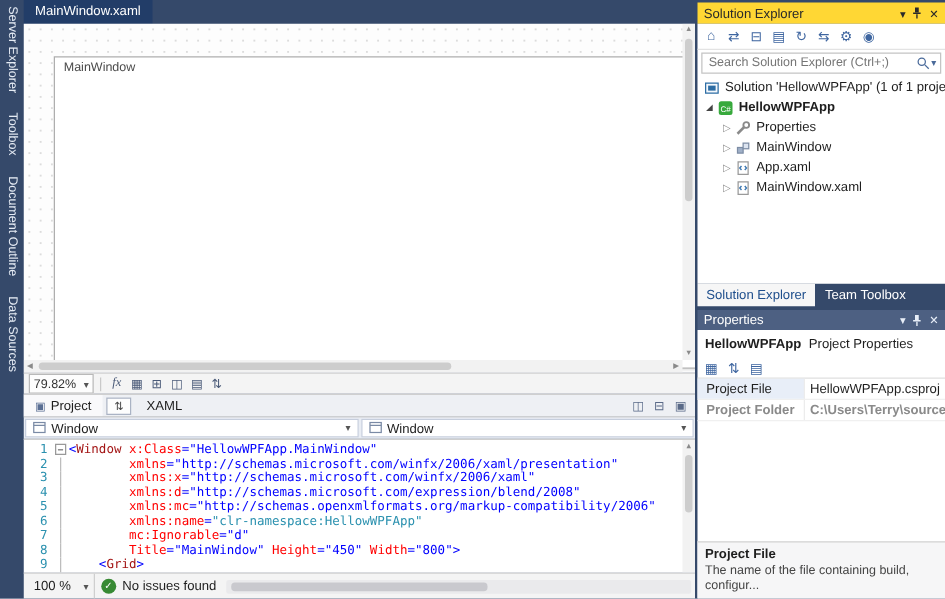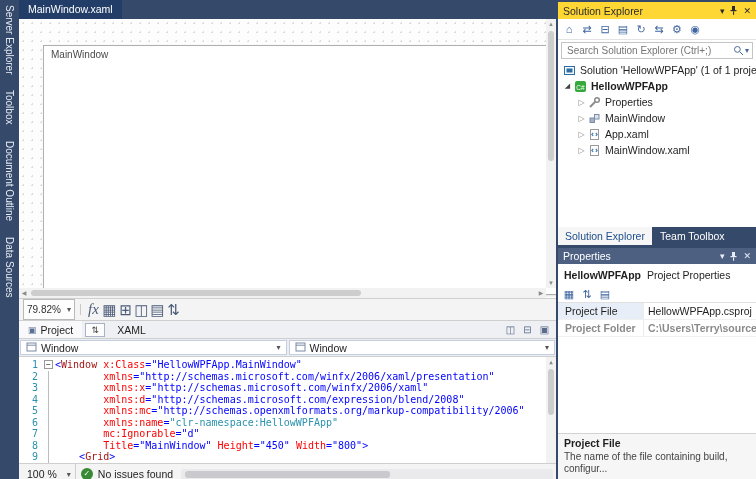--- a/index.html
+++ b/index.html
@@ -21,24 +21,24 @@
   .preview{position:absolute;left:24px;top:26px;width:560px;height:250px;background:#fff;border:1px solid #aeaeae;box-shadow:1px 1px 2px rgba(0,0,0,.12);}
   .preview-title{position:absolute;left:7px;top:3px;font-size:10px;color:#4a4a4a;}
   .vscroll{position:absolute;right:0;top:0;bottom:10px;width:10px;background:#f2f2f2;}
   .hscroll{position:absolute;left:0;right:10px;bottom:0;height:10px;background:#f2f2f2;}
   .sb-arrow{position:absolute;font-size:6px;color:#8a8a8a;width:10px;height:10px;line-height:10px;text-align:center;}
   .vthumb{position:absolute;left:2px;width:6px;background:#cdcdcd;border-radius:3px;}
   .hthumb{position:absolute;top:2px;height:6px;background:#cdcdcd;border-radius:3px;}
 
   
   .zoom-bar{flex:0 0 17px;background:#f4f4f4;border-top:1px solid #cfcfcf;display:flex;align-items:center;padding:0 4px;gap:3px;font-size:10px;color:#333;}
-  .zoom-combo{display:flex;align-items:center;gap:6px;border:1px solid #b9b9b9;background:#fdfdfd;height:21px;padding:0 3px;cursor:pointer;}
+  .zoom-combo{display:flex;align-items:center;gap:6px;border:1px solid #b9b9b9;background:#fdfdfd;height:16px;padding:0 3px;cursor:pointer;}
   .zoom-combo .chev{font-size:8px;color:#555;}
   .vsep{width:1px;height:11px;background:#c9c9c9;margin:0 2px;}
-  .zicon{width:15px;text-align:center;color:#4a5a78;font-size:15px;cursor:pointer;}
+  .zicon{width:15px;text-align:center;color:#4a5a78;font-size:10px;cursor:pointer;}
   .zicon.fx{font-style:italic;font-family:"Liberation Serif",serif;}
 
   
   .splitview{flex:0 0 18px;background:#eef0f4;border-top:1px solid #cfcfcf;display:flex;align-items:center;font-size:10.5px;}
   .dtab{padding:0 9px;height:100%;display:flex;align-items:center;gap:4px;cursor:pointer;color:#1e1e1e;}
   .dtab.active{background:#f9f9fb;}
   .dtab-icon{font-size:9px;color:#5a6f94;}
   .swapbtn{width:20px;height:14px;border:1px solid #aab3c4;background:#fdfdfd;display:flex;align-items:center;justify-content:center;font-size:9px;color:#444;cursor:pointer;margin:0 3px;}
   .pane-icons{margin-left:auto;display:flex;gap:2px;padding-right:4px;}
   .picon{width:15px;text-align:center;color:#5a6a88;font-size:10px;cursor:pointer;}

